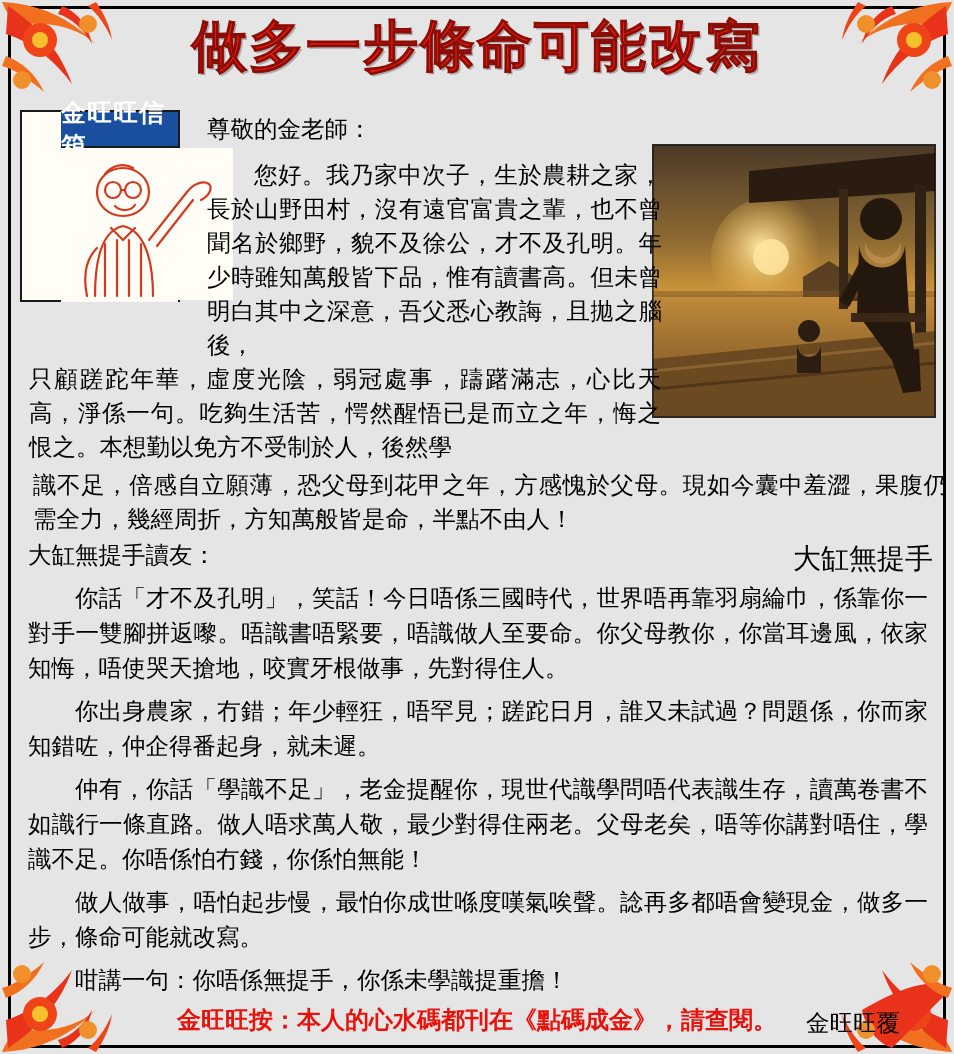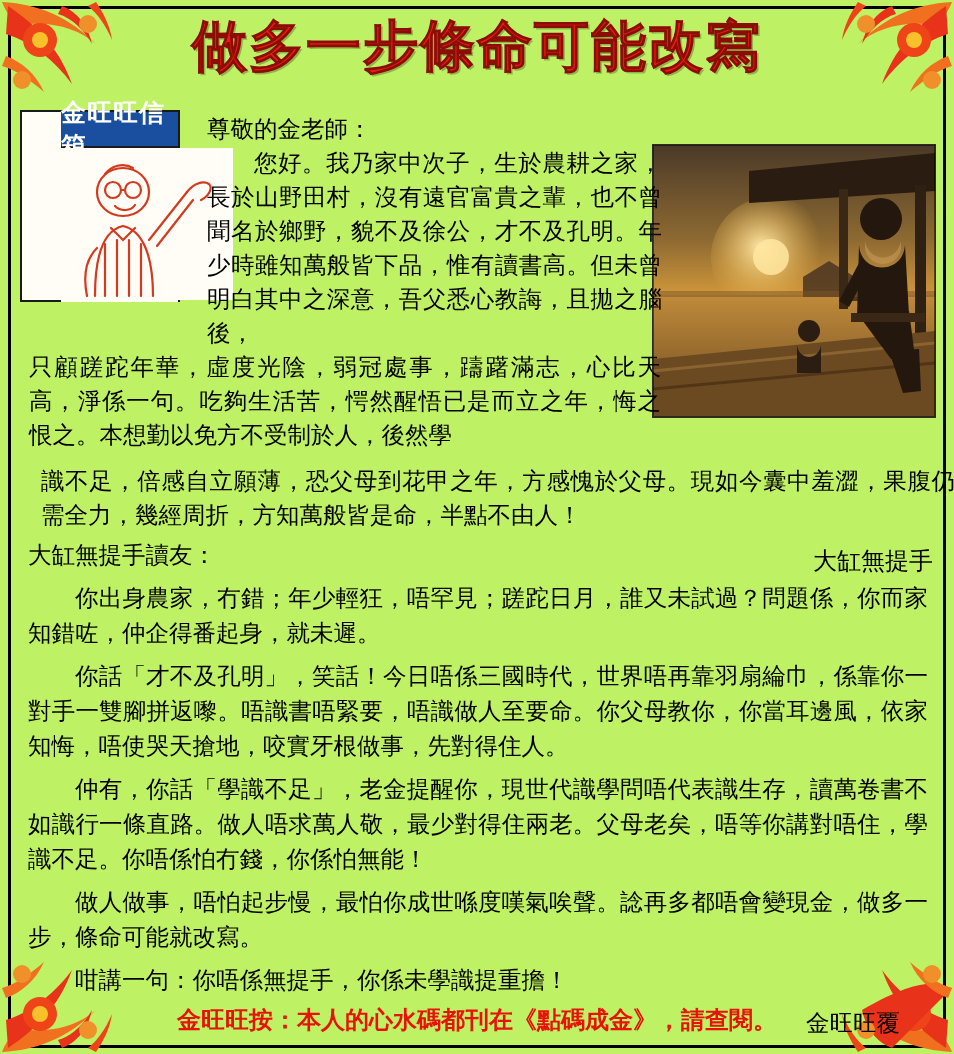--- a/index.html
+++ b/index.html
@@ -7,21 +7,21 @@
     padding: 0;
     background: #ffffff;
   }
   body {
     font-family: "DejaVu Sans", sans-serif;
   }
   #page {
     position: relative;
     width: 954px;
     height: 1054px;
-    background: #bef264;
+    background: #e5e5e5;
     overflow: hidden;
     box-sizing: border-box;
   }
   
   .frame {
     position: absolute;
     left: 8px;
     top: 6px;
     width: 938px;
     height: 1042px;
@@ -109,37 +109,37 @@
     top: 112px;
     width: 914px;
     font-family: "DejaVu Sans", sans-serif;
     color: #000;
     font-size: 23.5px;
     line-height: 34px;
     text-align: justify;
   }
   .salutation { margin: 0 0 0 178px; }
   .body-wrap-1 {
-    margin: 0 0 0 178px;
+    margin: 12px 0 0 178px;
     width: 455px;
     text-indent: 2em;
   }
   .body-wrap-2 {
     margin: 0;
     width: 632px;
   }
   .body-wrap-3 {
-    margin: 12px;
+    margin: 4px;
     width: 914px;
   }
   .signature {
     margin: 6px 0 0 0;
     text-align: right;
     padding-right: 10px;
-    font-size: 24px;
+    font-size: 28px;
   }
 
   .reply {
     position: absolute;
     left: 20px;
     top: 530px;
     width: 916px;
     font-family: "DejaVu Sans", sans-serif;
     font-size: 23.5px;
     line-height: 35px;
@@ -335,22 +335,22 @@
   <div class="article">
     <p class="salutation">尊敬的金老師：</p>
     <p class="body-wrap-1">您好。我乃家中次子，生於農耕之家，長於山野田村，沒有遠官富貴之輩，也不曾聞名於鄉野，貌不及徐公，才不及孔明。年少時雖知萬般皆下品，惟有讀書高。但未曾明白其中之深意，吾父悉心教誨，且拋之腦後，</p>
     <p class="body-wrap-2">只顧蹉跎年華，虛度光陰，弱冠處事，躊躇滿志，心比天高，淨係一句。吃夠生活苦，愕然醒悟已是而立之年，悔之恨之。本想勤以免方不受制於人，後然學</p>
     <p class="body-wrap-3">識不足，倍感自立願薄，恐父母到花甲之年，方感愧於父母。現如今囊中羞澀，果腹仍需全力，幾經周折，方知萬般皆是命，半點不由人！</p>
     <p class="signature">大缸無提手</p>
   </div>
 
   <div class="reply">
     <p>大缸無提手讀友：</p>
+    <p class="indent">你話「才不及孔明」，笑話！今日唔係三國時代，世界唔再靠羽扇綸巾，係靠你一對手一雙腳拼返嚟。唔識書唔緊要，唔識做人至要命。你父母教你，你當耳邊風，依家知悔，唔使哭天搶地，咬實牙根做事，先對得住人。</p>
     <p class="indent">你出身農家，冇錯；年少輕狂，唔罕見；蹉跎日月，誰又未試過？問題係，你而家知錯咗，仲企得番起身，就未遲。</p>
-    <p class="indent">你話「才不及孔明」，笑話！今日唔係三國時代，世界唔再靠羽扇綸巾，係靠你一對手一雙腳拼返嚟。唔識書唔緊要，唔識做人至要命。你父母教你，你當耳邊風，依家知悔，唔使哭天搶地，咬實牙根做事，先對得住人。</p>
     <p class="indent">仲有，你話「學識不足」，老金提醒你，現世代識學問唔代表識生存，讀萬卷書不如識行一條直路。做人唔求萬人敬，最少對得住兩老。父母老矣，唔等你講對唔住，學識不足。你唔係怕冇錢，你係怕無能！</p>
     <p class="indent">做人做事，唔怕起步慢，最怕你成世喺度嘆氣唉聲。諗再多都唔會變現金，做多一步，條命可能就改寫。</p>
     <p class="indent">咁講一句：你唔係無提手，你係未學識提重擔！</p>
     <p class="sign">金旺旺覆</p>
   </div>
 
   <div class="footer-note">金旺旺按：本人的心水碼都刊在《點碼成金》，請查閱。</div>
 
 </div>
 

